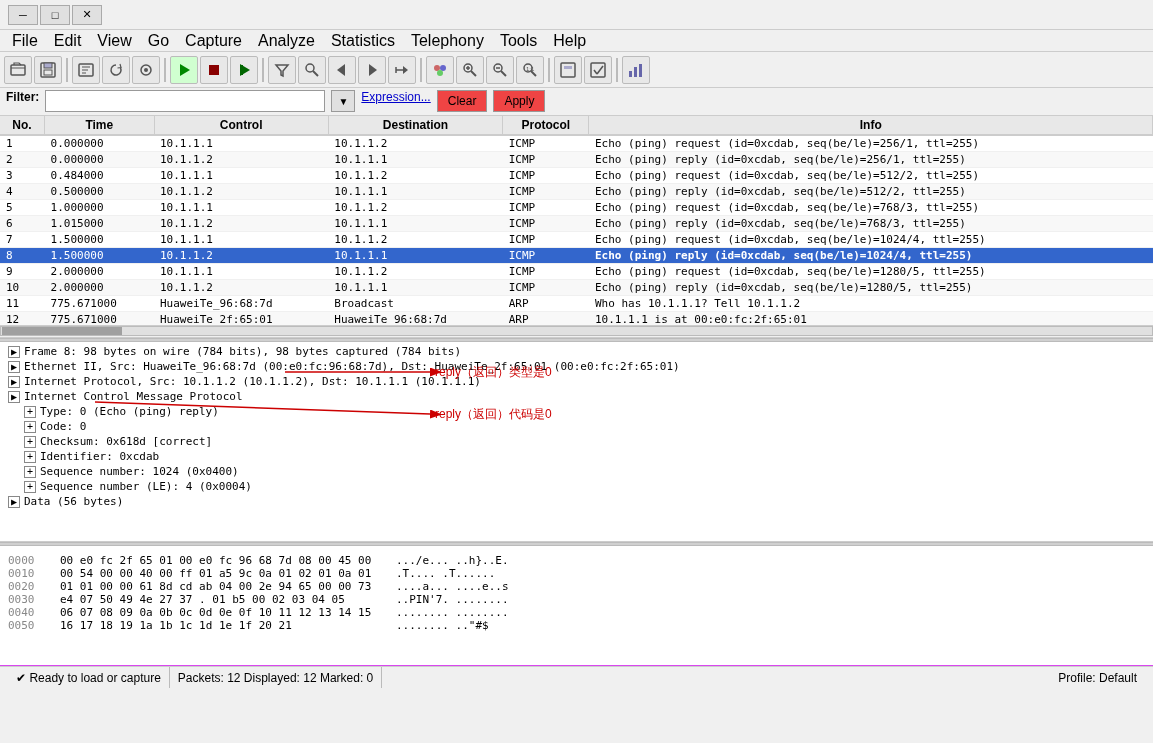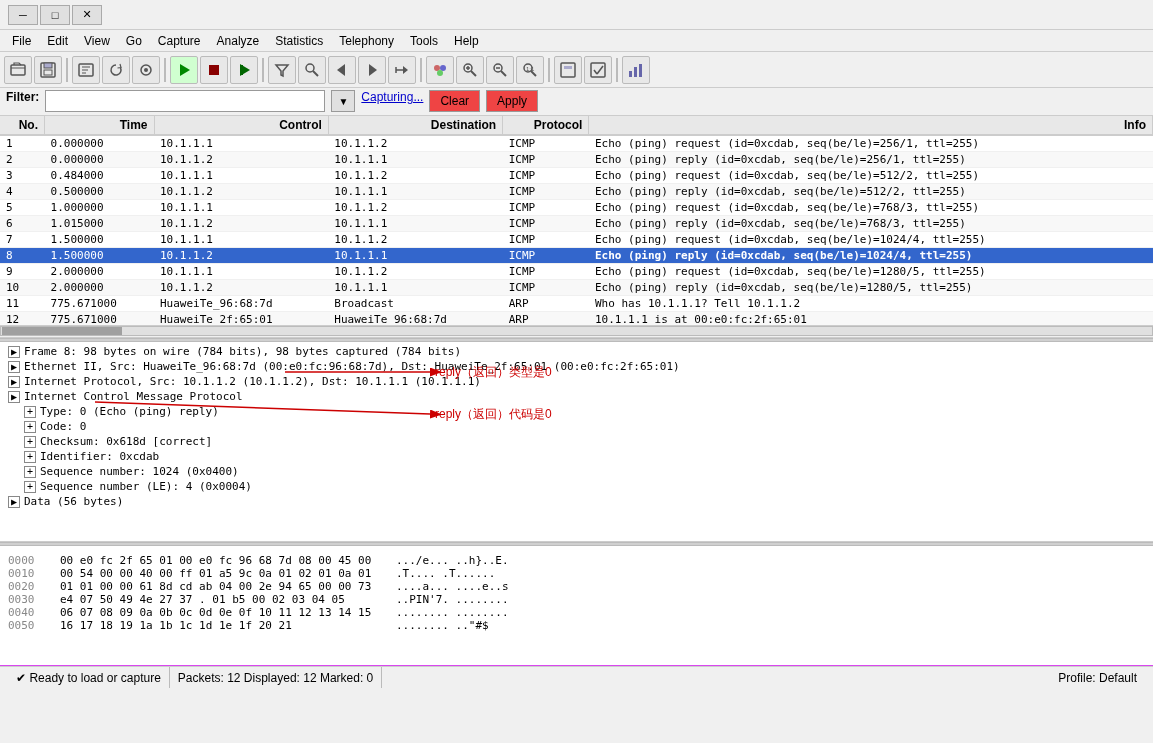--- a/index.html
+++ b/index.html
@@ -43,21 +43,21 @@
       background: #f0f0f0;
       height: 22px;
       display: flex;
       align-items: center;
       border-bottom: 1px solid #ccc;
       padding: 0 4px;
     }
     .menu-item {
       padding: 2px 8px;
       cursor: pointer;
-      font-size: 12px;
+      font-size: 16px;
     }
 
     
     #toolbar {
       background: #f0f0f0;
       height: 36px;
       display: flex;
       align-items: center;
       padding: 2px 4px;
       border-bottom: 1px solid #ccc;
@@ -129,21 +129,21 @@
       border-collapse: collapse;
       font-size: 12px;
       font-family: monospace;
     }
     #packet-list thead tr {
       background: #e8e8e8;
       border-bottom: 2px solid #ccc;
     }
     #packet-list thead th {
       padding: 2px 6px;
-      text-align: right;
+      text-align: center;
       font-weight: bold;
       font-size: 12px;
       border-right: 1px solid #ccc;
       white-space: nowrap;
       font-family: 'Segoe UI', sans-serif;
     }
     #packet-list tbody tr { border-bottom: 1px solid #f0f0f0; }
     #packet-list tbody tr td {
       padding: 1px 6px;
       white-space: nowrap;
@@ -424,21 +424,21 @@
         <rect x="7" y="6" width="3" height="10" fill="#66a"></rect>
         <rect x="12" y="3" width="3" height="13" fill="#66a"></rect>
       </svg>
   </button>
 </div>
 
 <div id="filterbar">
   <label>Filter:</label>
   <input type="text" placeholder="" style="">
   <div class="filter-dropdown">▼</div>
-  <span class="filter-link">Capturing...</span>
+  <span class="filter-link">Expression...</span>
   <button class="filter-btn">Clear</button>
   <button class="filter-btn">Apply</button>
 </div>
 
 <div id="packet-list">
   <table>
     <thead>
       <tr>
         <th>No.</th>
         <th>Time</th>

